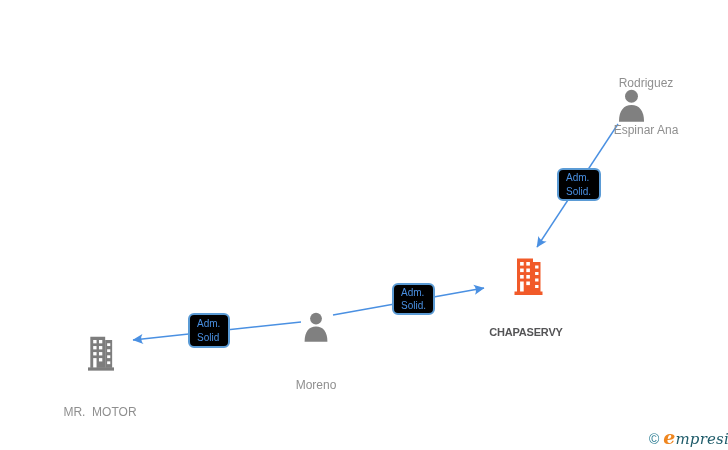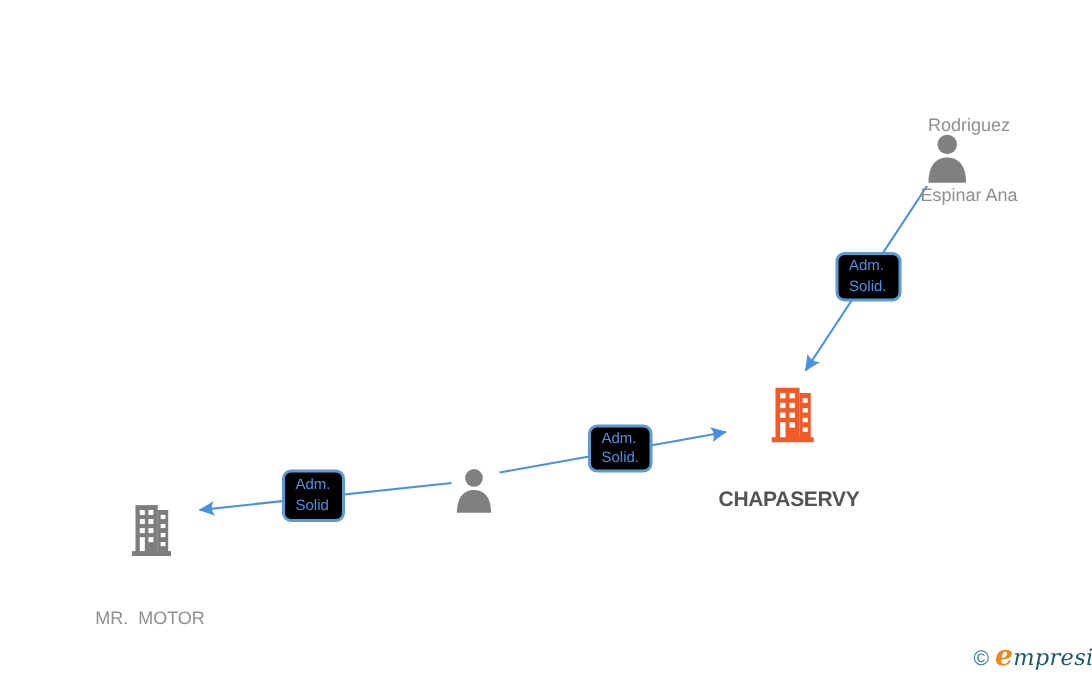--- a/index.html
+++ b/index.html
@@ -18,21 +18,21 @@
     width:140px;
     text-align:center;
     font-size:12px;
     line-height:15.5px;
     color:#8f8f8f;
     white-space:pre;
   }
   .node-label.dark{
     color:#545456;
     font-weight:bold;
-    font-size:14px;
+    font-size:11px;
     letter-spacing:-0.2px;
     line-height:15px;
   }
   .edge-label{
     position:absolute;
     background:#000000;
     border:2px solid #5b9bd5;
     border-radius:6px;
     color:#4a90e2;
     font-size:10px;
@@ -128,20 +128,21 @@
   </div>
 
   <div class="node">
     <svg class="node-icon" style="left:302px;top:312px;" width="28" height="30" viewBox="0 0 28 30">
       <g fill="#808080">
         <circle cx="14" cy="6.6" r="5.9"></circle>
         <path d="M2.6,29.8 C2.6,19.6 7.1,14.6 14,14.6 C20.9,14.6 25.4,19.6 25.4,29.8 Z"></path>
       </g>
     </svg>
     <div class="node-label" style="left:246px;top:347px;">
+      <div>Moreno</div>
       
     </div>
   </div>
 
   <div class="node">
     <svg class="node-icon" style="left:88px;top:334px;" width="26" height="38" viewBox="0 0 28 38">
       <g fill="#7d7d7d">
         <rect x="0" y="34.5" width="28" height="3.5"></rect>
         <rect x="2.5" y="1.5" width="16" height="33.5"></rect>
         <rect x="18.5" y="5" width="7.5" height="30"></rect>

